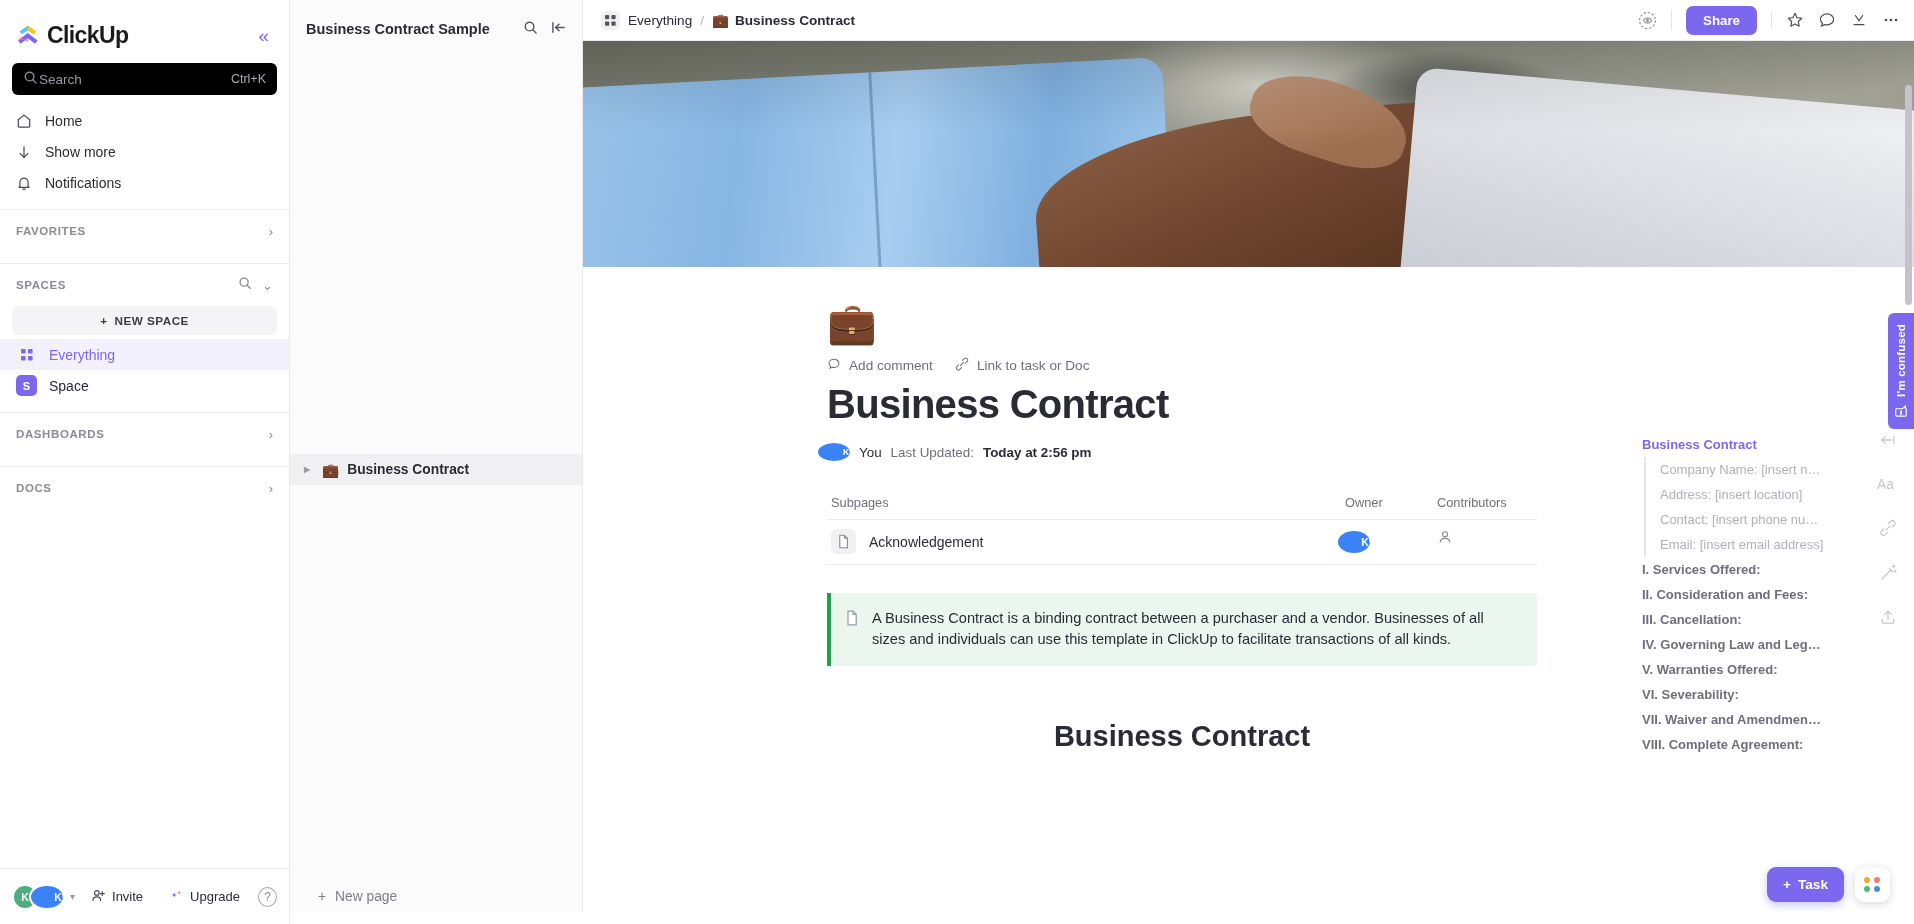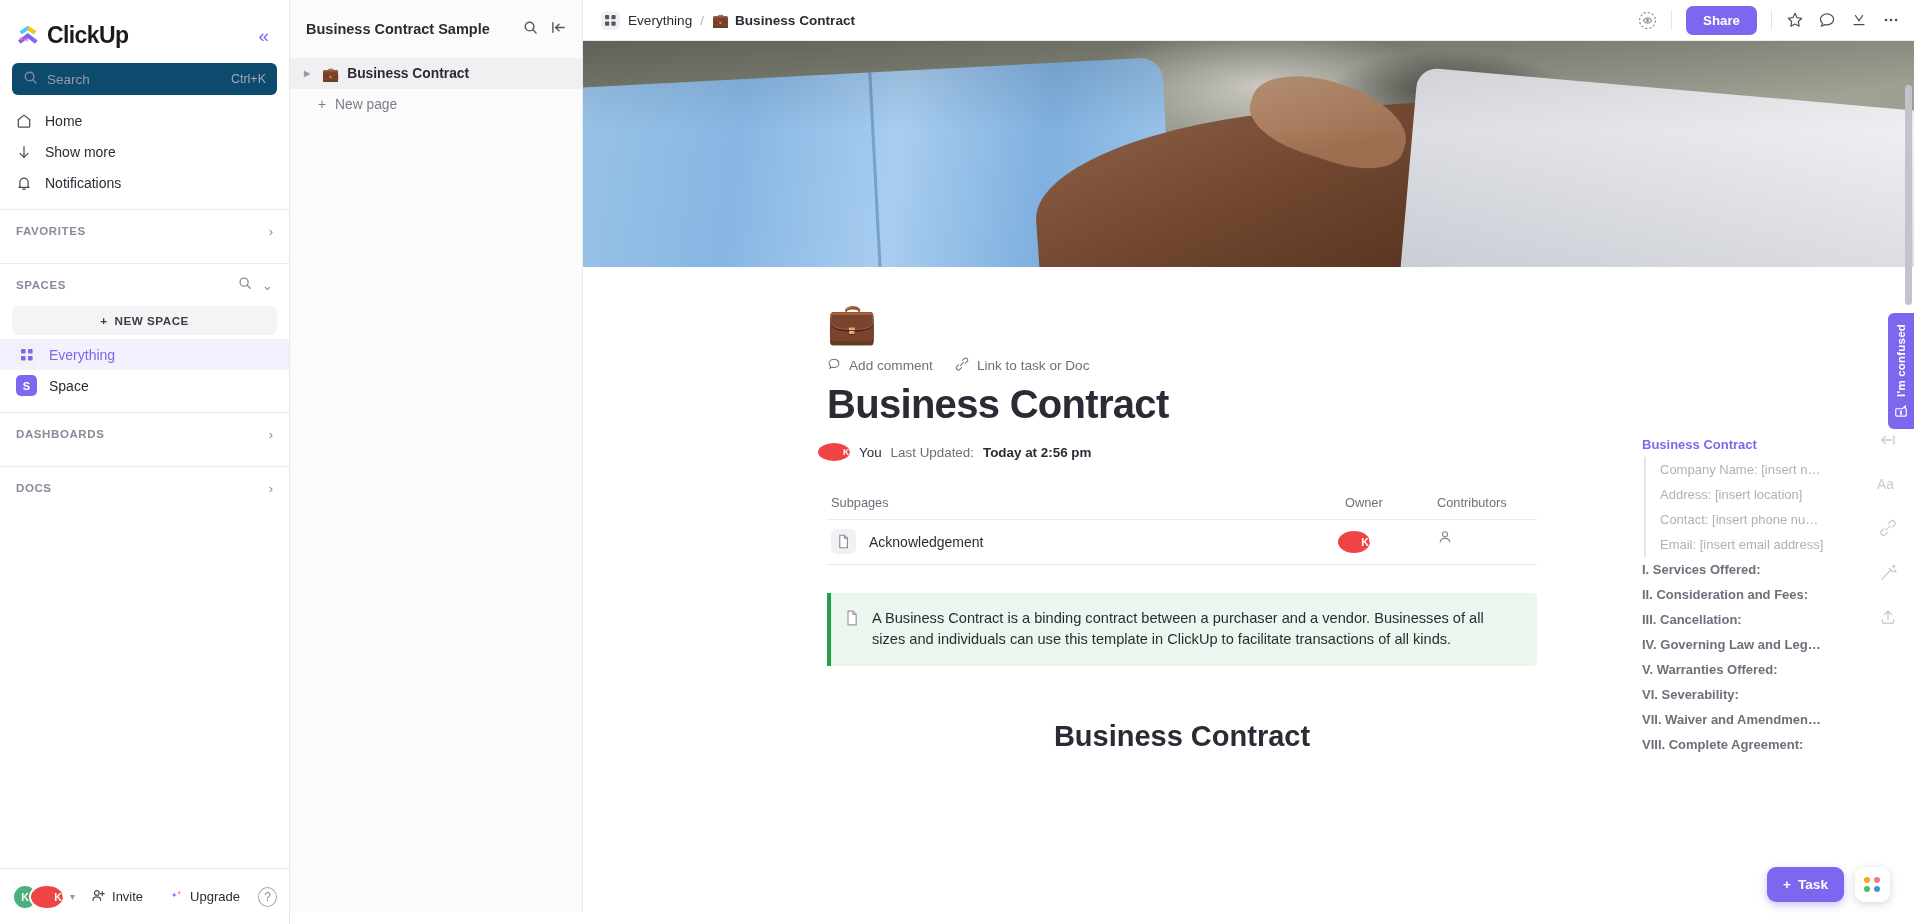--- a/index.html
+++ b/index.html
@@ -17,22 +17,22 @@
     border-right: 1px solid #e9e9ed; display: flex; flex-direction: column;
     position: relative; flex: 0 0 290px;
   }
   .sb-top { display: flex; align-items: center; justify-content: space-between; padding: 22px 16px 10px 16px; }
   .logo-wrap { display: flex; align-items: center; gap: 7px; }
   .logo-mark { width: 24px; height: 22px; position: relative; }
   .logo-text { font-size: 23px; font-weight: bold; letter-spacing: -0.6px; color: #1a1a1a; }
   .collapse-btn { color: #7b68ee; font-size: 19px; cursor: pointer; line-height: 1; padding: 2px 4px; }
 
   .sb-search {
-    margin: 4px 12px 10px 12px; height: 32px; background: #0c4a6e; border-radius: 6px;
-    display: flex; align-items: center; padding: 0 11px; gap: 9px; cursor: text;
+    margin: 4px 12px 10px 12px; height: 32px; background: #000000; border-radius: 6px;
+    display: flex; align-items: center; padding: 0 11px; gap: 1px; cursor: text;
   }
   .sb-search .ph { flex: 1; font-size: 13.5px; color: #9a9aa5; }
   .sb-search .kbd { font-size: 12.5px; color: #a8a8b3; }
 
   .nav-item {
     display: flex; align-items: center; gap: 13px; height: 31px;
     padding: 0 16px; font-size: 14px; color: #2b2b35; cursor: pointer;
   }
   .nav-ico { width: 16px; height: 16px; display: flex; align-items: center; justify-content: center; color: #4b4b58; flex: 0 0 16px; }
 
@@ -66,34 +66,34 @@
     margin-top: auto; border-top: 1px solid #ececed; height: 56px;
     display: flex; align-items: center; padding: 0 12px; gap: 6px;
   }
   .avatars { display: flex; align-items: center; position: relative; }
   .av {
     width: 26px; height: 26px; border-radius: 50%; color: #fff;
     font-size: 10.5px; font-weight: bold; display: flex; align-items: center; justify-content: center;
     border: 2px solid #fff;
   }
   .av.a1 { background: #4caf7d; }
-  .av.a2 { background: #ef4444; margin-left: -9px; padding-left: 32px; }
+  .av.a2 { background: #3b82f6; margin-left: -9px; padding-left: 32px; }
   .av-caret { color: #9a9aa5; font-size: 10px; margin-left: 5px; }
   .pill-btn {
     display: flex; align-items: center; gap: 6px; height: 28px; padding: 0 10px;
     border-radius: 6px; font-size: 13px; color: #2b2b35; cursor: pointer;
   }
   .help-ico { width: 20px; height: 20px; border: 1.4px solid #a8a8b3; border-radius: 50%;
     display: flex; align-items: center; justify-content: center; font-size: 12px; color: #8a8a99;
     margin-left: 2px; cursor: pointer; }
 
   
   .docpanel {
     width: 293px; flex: 0 0 293px; height: 912px; background: #fbfbfc;
-    border-right: 1px solid #e9e9ed; display: flex; flex-direction: column;
+    border-right: 1px solid #e9e9ed; display: flex; flex-direction: column; justify-content: space-between;
   }
   .dp-head {
     display: flex; align-items: center; justify-content: space-between;
     padding: 0 16px; height: 58px;
   }
   .dp-title { font-size: 14.5px; font-weight: bold; color: #2b2b35; }
   .dp-icons { display: flex; align-items: center; gap: 13px; color: #55555f; }
   .dp-item {
     display: flex; align-items: center; gap: 8px; height: 31px; padding: 0 14px;
     font-size: 13.8px; color: #2b2b35; cursor: pointer;

